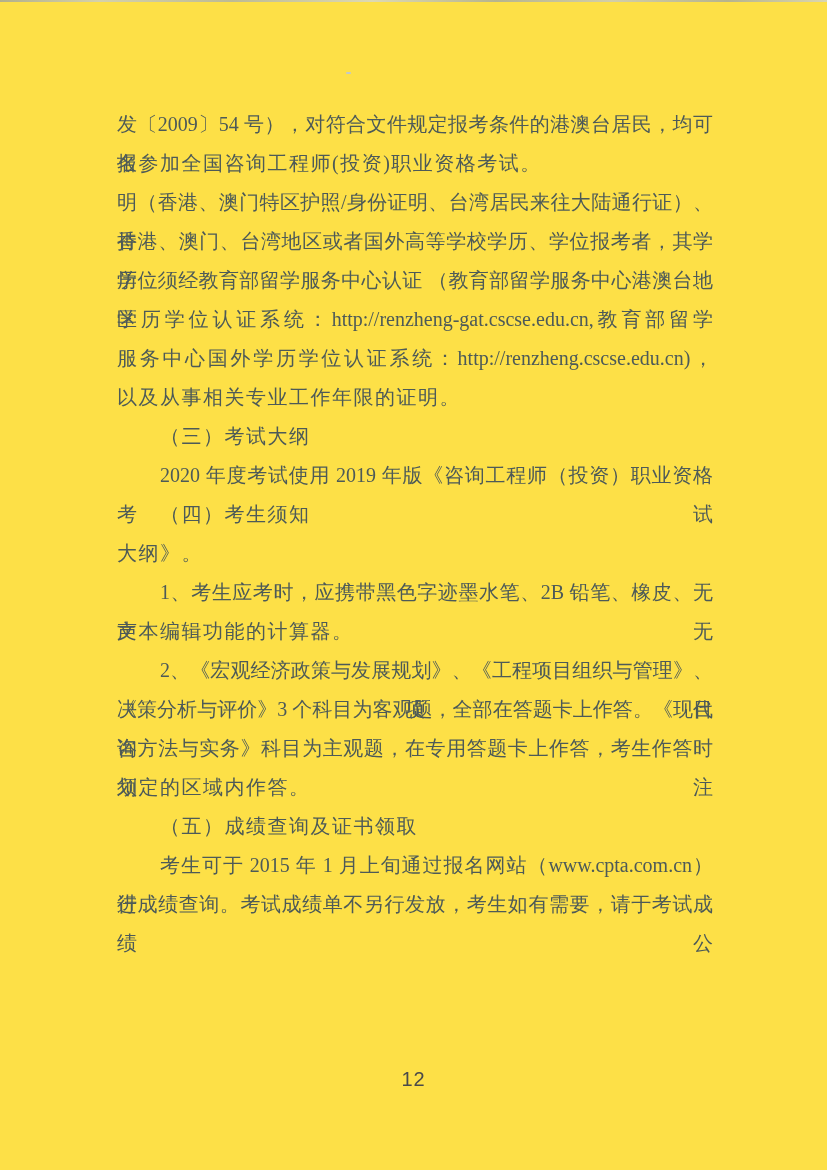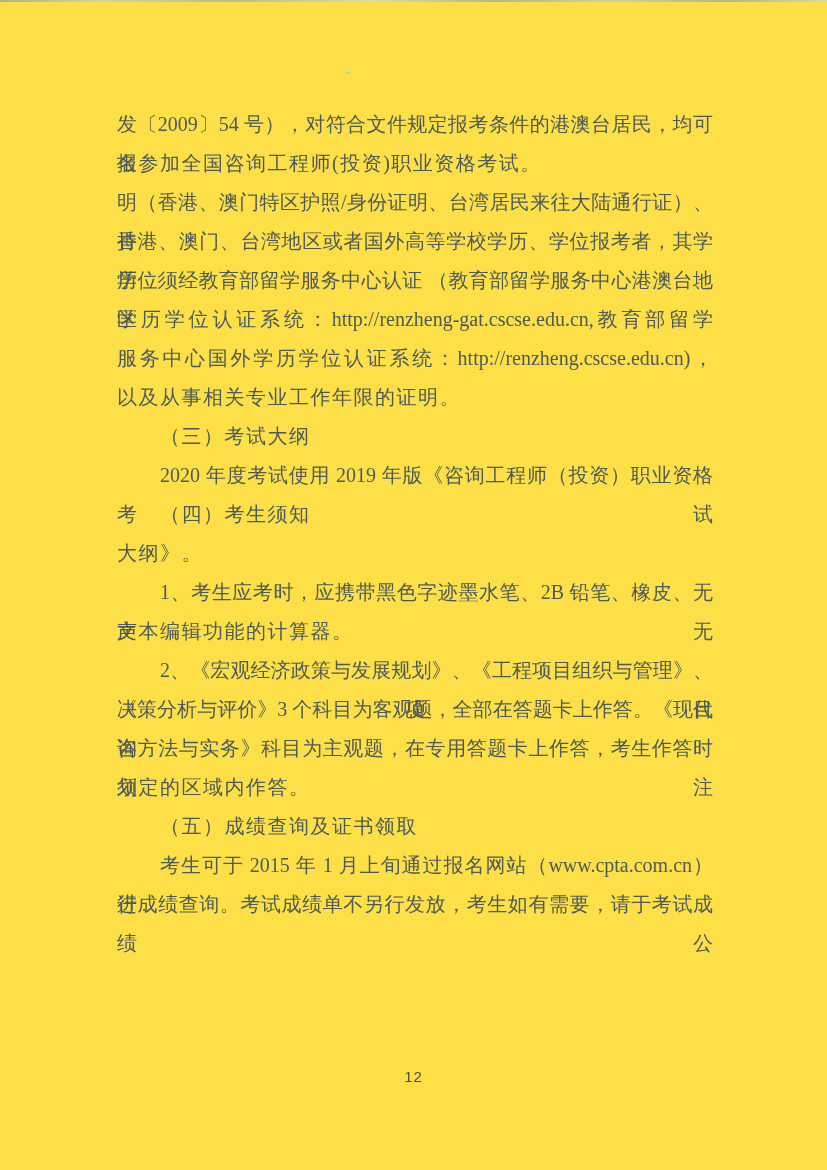--- a/index.html
+++ b/index.html
@@ -60,21 +60,21 @@
   .indent {
     text-indent: 43px;
   }
   .page-number {
     position: absolute;
     top: 1068px;
     left: 0;
     width: 827px;
     text-align: center;
     font-family: "Liberation Sans", "DejaVu Sans", sans-serif;
-    font-size: 15px;
+    font-size: 20px;
     color: #4a4a4a;
     letter-spacing: 1px;
   }
 </style>
 </head>
 <body>
 
 <div class="page">
 
   <div class="scan-top"></div>

